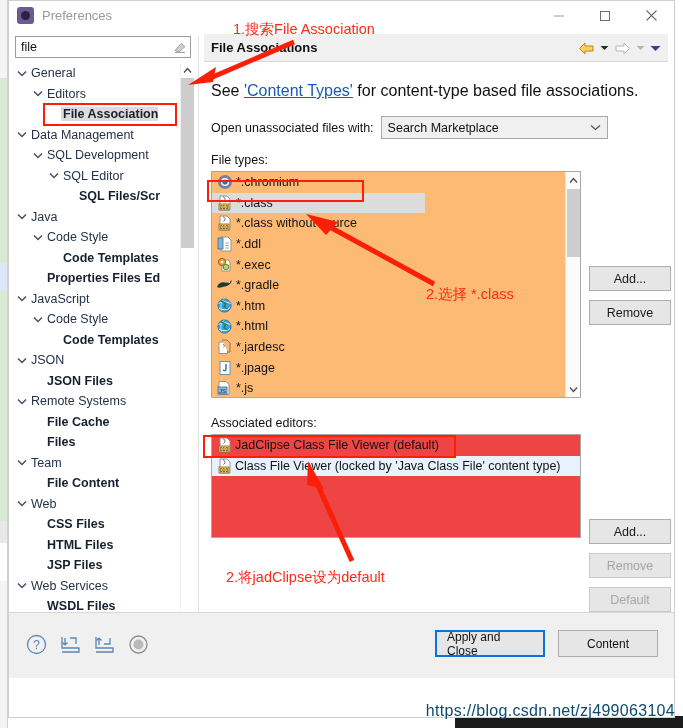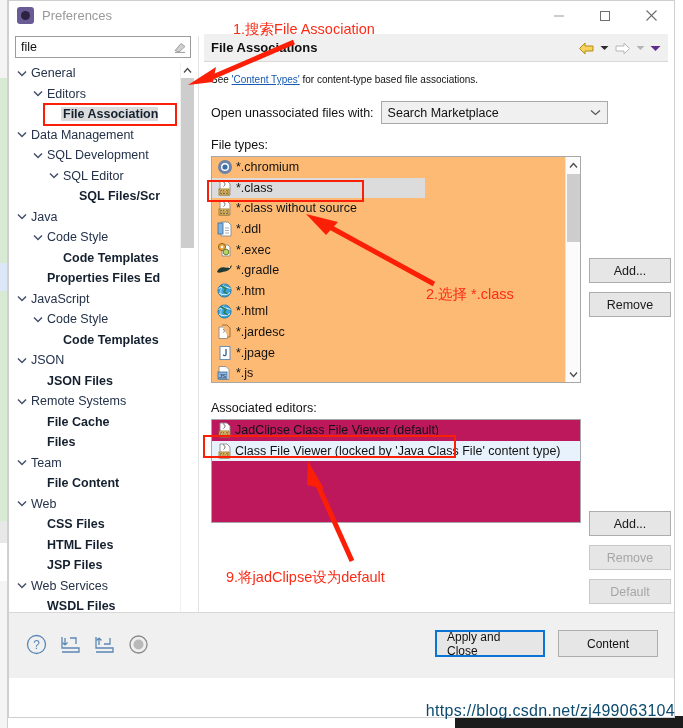--- a/index.html
+++ b/index.html
@@ -116,21 +116,21 @@
     position:relative; height:28px; background:#f0f0f0; border-bottom:1px solid #d8d8d8;
     display:flex; align-items:center;
   }
   .page-title { font-size:13px; font-weight:bold; color:#101010; margin-left:7px; }
   .nav-icons { position:absolute; right:6px; top:0; height:28px; display:flex;
                align-items:center; gap:2px; }
   .nav-ico { width:19px; height:22px; display:flex; align-items:center; justify-content:center; }
   .caret-sm { width:13px; height:22px; display:flex; align-items:center; justify-content:center; }
 
   .page-content { position:relative; padding:0 7px; background:#ffffff; height:611px; }
-  .see-line { font-size:10px; color:#111; margin-top:12px; }
+  .see-line { font-size:16px; color:#111; margin-top:20px; }
   .link { color:#1759b3; text-decoration:underline; }
 
   .unassoc-row { display:flex; align-items:center; margin-top:16px; }
   .unassoc-label { font-size:12.5px; color:#111; }
   .combo {
     margin-left:7px; width:227px; height:23px; border:1px solid #a9a9a9;
     background:#f0f0f0; display:flex; align-items:center; position:relative;
   }
   .combo-val { font-size:12.5px; color:#111; padding-left:6px;text-align:right; }
   .combo-arrow { position:absolute; right:6px; color:#555; display:flex; align-items:center;}
@@ -160,21 +160,21 @@
 
   .side-btns { position:absolute; left:385px; width:82px; }
   .btn {
     width:82px; height:25px; border:1px solid #adadad; background:#e6e6e6;
     font-size:12.5px; color:#1a1a1a; display:flex; align-items:center; justify-content:center;
     font-family:"Liberation Sans", sans-serif;
   }
   .btn.disabled { color:#a6a6a6; background:#e6e6e6; border-color:#c9c9c9; }
 
   .editors-box {
-    margin-top:4px; width:370px; height:104px; border:1px solid #a8a8a8; background:#be185d;
+    margin-top:4px; width:370px; height:104px; border:1px solid #a8a8a8; background:#ef4444;
     position:relative; overflow:hidden;
   }
   .erow { display:flex; align-items:center; height:20.5px; padding-left:4px;
           font-size:12.5px; color:#111; white-space:nowrap; }
   .erow.hl { background:#e8f2fd; }
   .erow .ico { width:17px; height:16px; margin-right:2px; flex:0 0 17px;
                display:flex; align-items:center; justify-content:center; }
 
   
   .footer {
@@ -734,21 +734,21 @@
 
     </div>
   </div>
 
   <div class="redbox" style="left:43px; top:103px; width:134px; height:23px;"></div>
   <div class="redbox" style="left:207px; top:180px; width:157px; height:22px;"></div>
   <div class="redbox" style="left:203px; top:435px; width:253px; height:23px;"></div>
 
   <div class="anno" style="left:233px; top:20px;">1.搜索File Association</div>
   <div class="anno" style="left:426px; top:285px;">2.选择 *.class</div>
-  <div class="anno" style="left:226px; top:568px;">9.将jadClipse设为default</div>
+  <div class="anno" style="left:226px; top:568px;">2.将jadClipse设为default</div>
 
   <svg class="arrow-svg" style="left:186px; top:38px;" width="110" height="50" viewBox="0 0 110 50">
     <path d="M108 4 L22 41" stroke="#fb1f08" stroke-width="5" fill="none"></path>
     <path d="M2 47 L30 29 L27 44 Z" fill="#fb1f08"></path>
   </svg>
 
   <svg class="arrow-svg" style="left:278px; top:200px;" width="160" height="90" viewBox="0 0 160 90">
     <path d="M156 84 L50 26" stroke="#fb1f08" stroke-width="5" fill="none"></path>
     <path d="M28 14 L60 22 L48 35 Z" fill="#fb1f08"></path>
   </svg>

